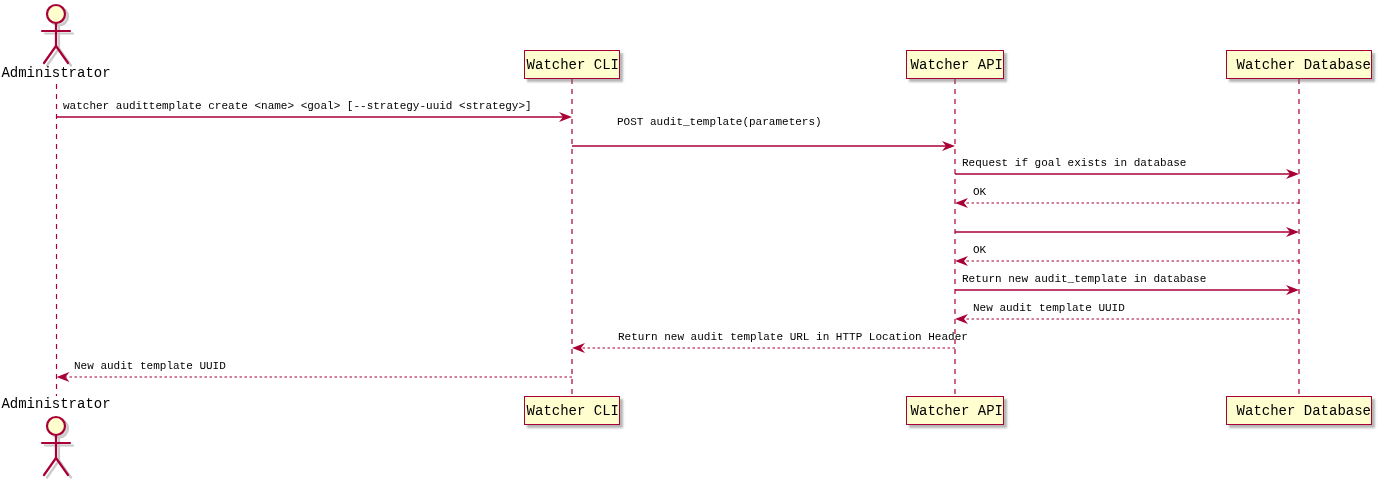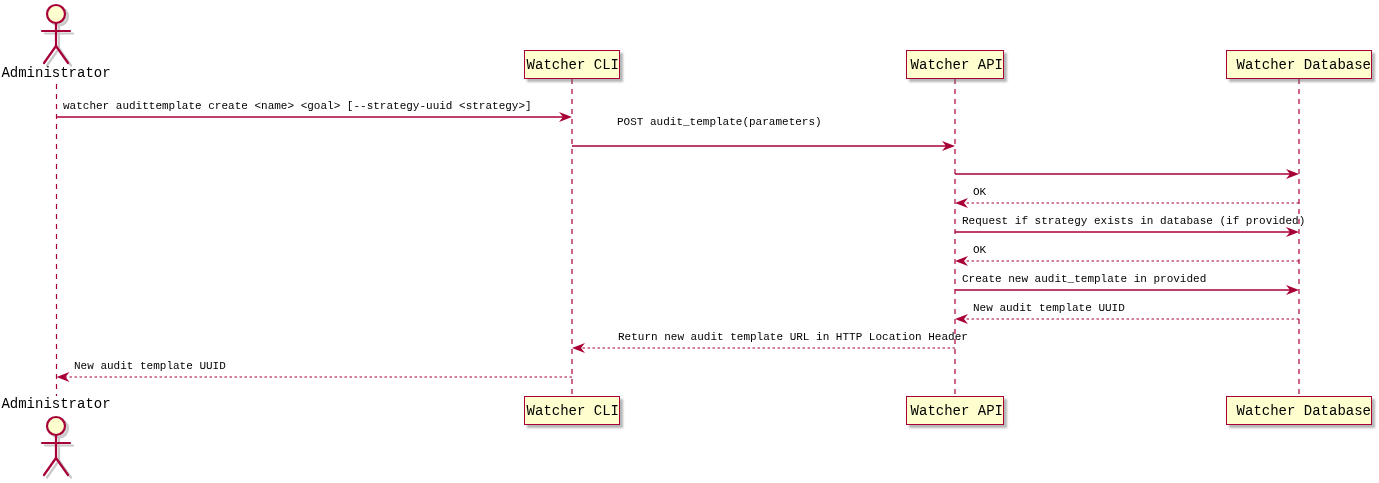--- a/index.html
+++ b/index.html
@@ -131,21 +131,21 @@
     </div>
   <div class="pbox" style="left:906px;top:396px;width:98px;">
       <span>Watcher API</span>
     </div>
   <div class="pbox" style="left:1226px;top:396px;width:146px;">
       <span>Watcher Database</span>
     </div>
 
   <div class="msg" style="left:63px;top:99px;">watcher audittemplate create &lt;name&gt; &lt;goal&gt; [--strategy-uuid &lt;strategy&gt;]</div>
   <div class="msg" style="left:580px;top:115px;margin-left:37px;">POST audit_template(parameters)</div>
+  <div class="msg" style="left:962px;top:156px;">Request if goal exists in database</div>
   <div class="msg" style="left:973px;top:185px;">OK</div>
-  <div class="msg" style="left:962px;top:214px;">Request if strategy exists in database (if provided)</div>
   <div class="msg" style="left:973px;top:243px;">OK</div>
-  <div class="msg" style="left:962px;top:272px;">Create new audit_template in provided</div>
+  <div class="msg" style="left:962px;top:272px;">Return new audit_template in database</div>
   <div class="msg" style="left:973px;top:301px;">New audit template UUID</div>
   <div class="msg" style="left:590px;top:330px;margin-left:28px;">Return new audit template URL in HTTP Location Header</div>
   <div class="msg" style="left:74px;top:359px;">New audit template UUID</div>
 
 </div>
 
 </body></html>

